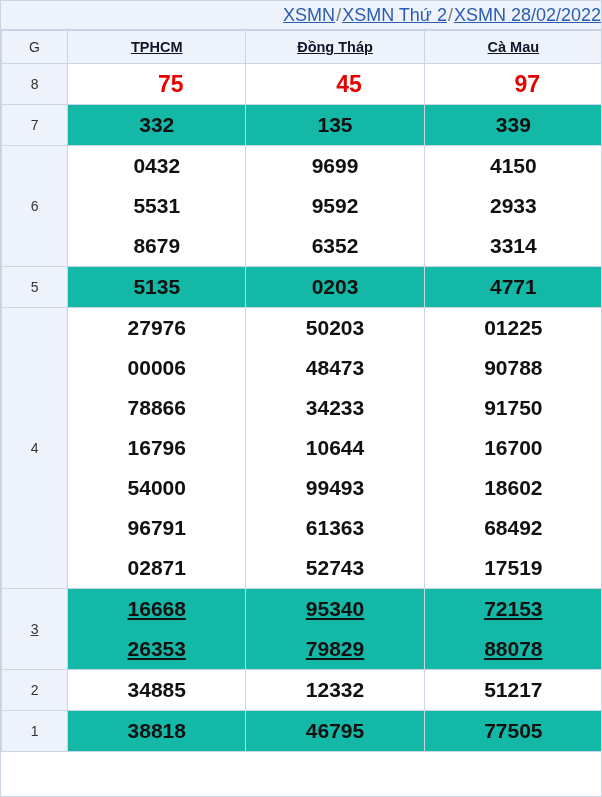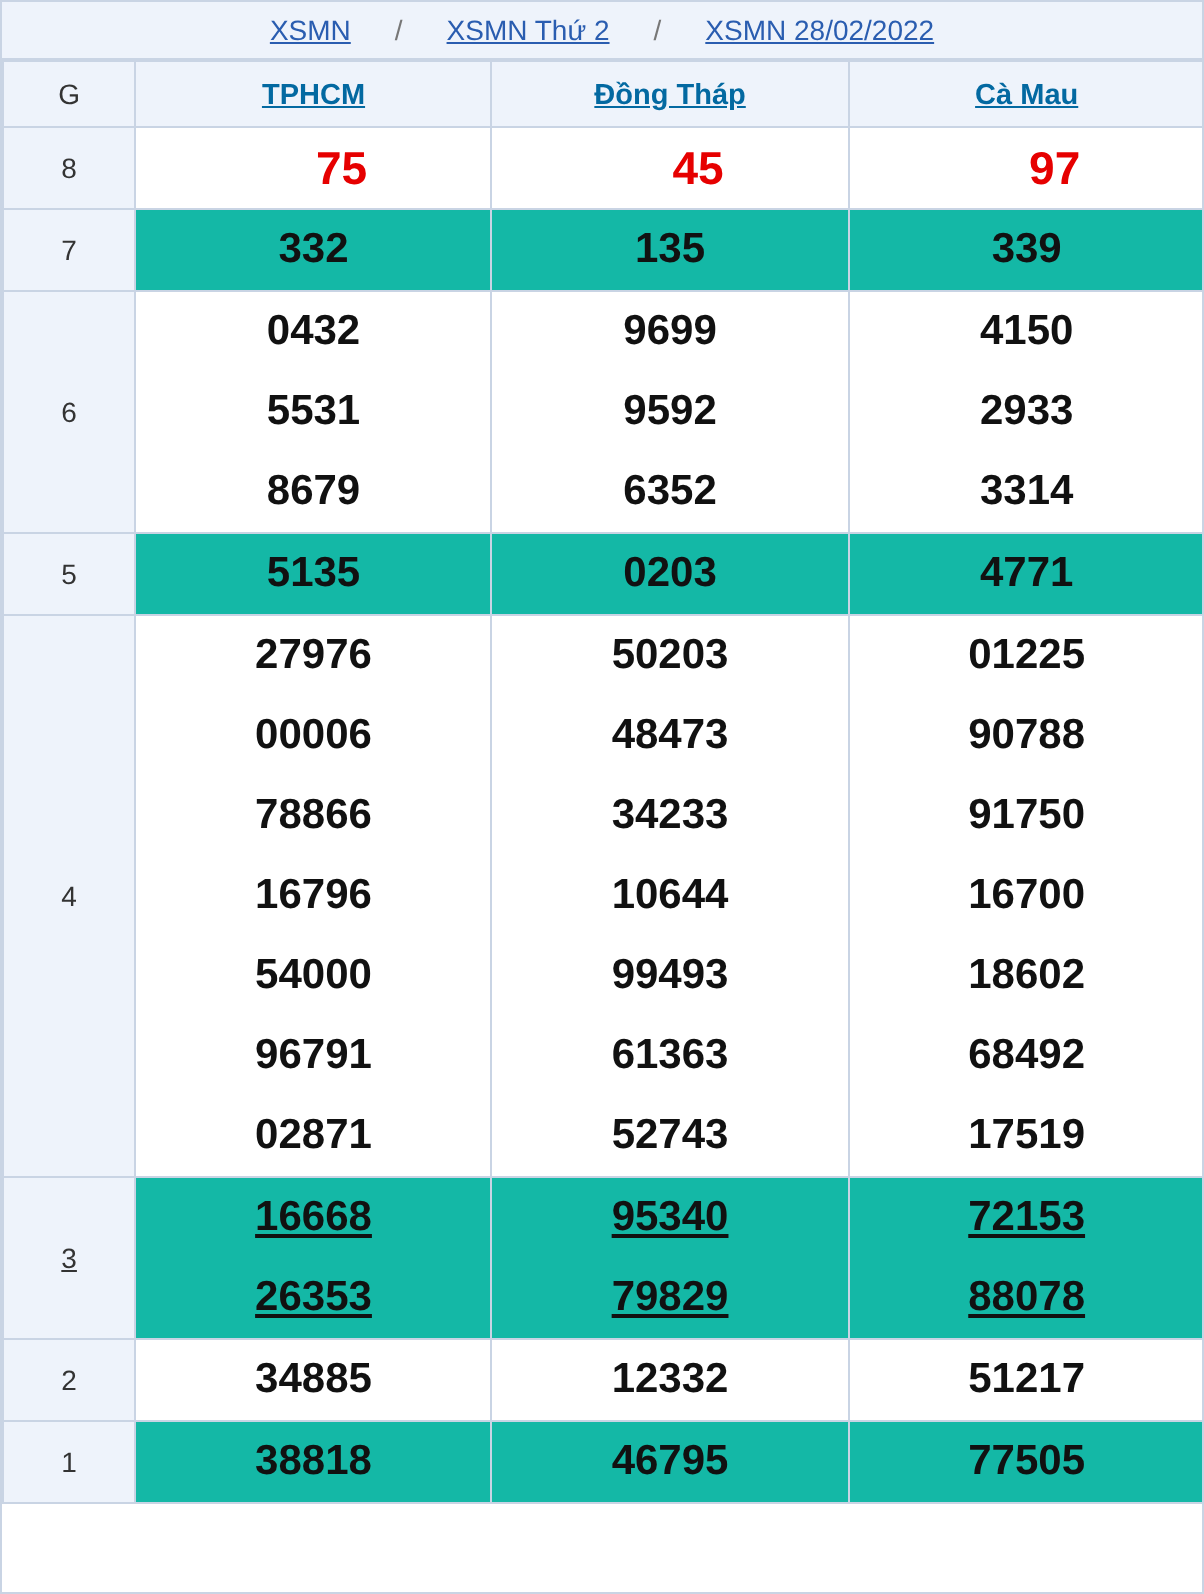--- a/index.html
+++ b/index.html
@@ -18,23 +18,23 @@
     border: 1px solid #c9d4e4;
     background: #ffffff;
     overflow: hidden;
   }
   .breadcrumb {
     height: 28px;
     background: #eef3fb;
     border-bottom: 1px solid #c9d4e4;
     display: flex;
     align-items: center;
-    justify-content: center;
-    gap: 22px;
-    font-size: 14px;
+    justify-content: flex-end;
+    gap: 1px;
+    font-size: 18px;
     color: #444444;
   }
   .breadcrumb a {
     color: #2a5db0;
     text-decoration: underline;
     cursor: pointer;
   }
   .breadcrumb .sep {
     color: #777777;
   }
@@ -56,21 +56,21 @@
     background: #eef3fb;
     height: 32px;
     font-size: 14px;
     font-weight: normal;
   }
   thead th.prize-head {
     color: #333333;
     font-weight: normal;
   }
   thead th a {
-    color: #0369a1;
+    color: #0f172a;
     text-decoration: underline;
     font-weight: bold;
     font-size: 14.5px;
     cursor: pointer;
   }
   td.prize-label {
     background: #eef3fb;
     font-size: 14px;
     color: #333333;
   }

